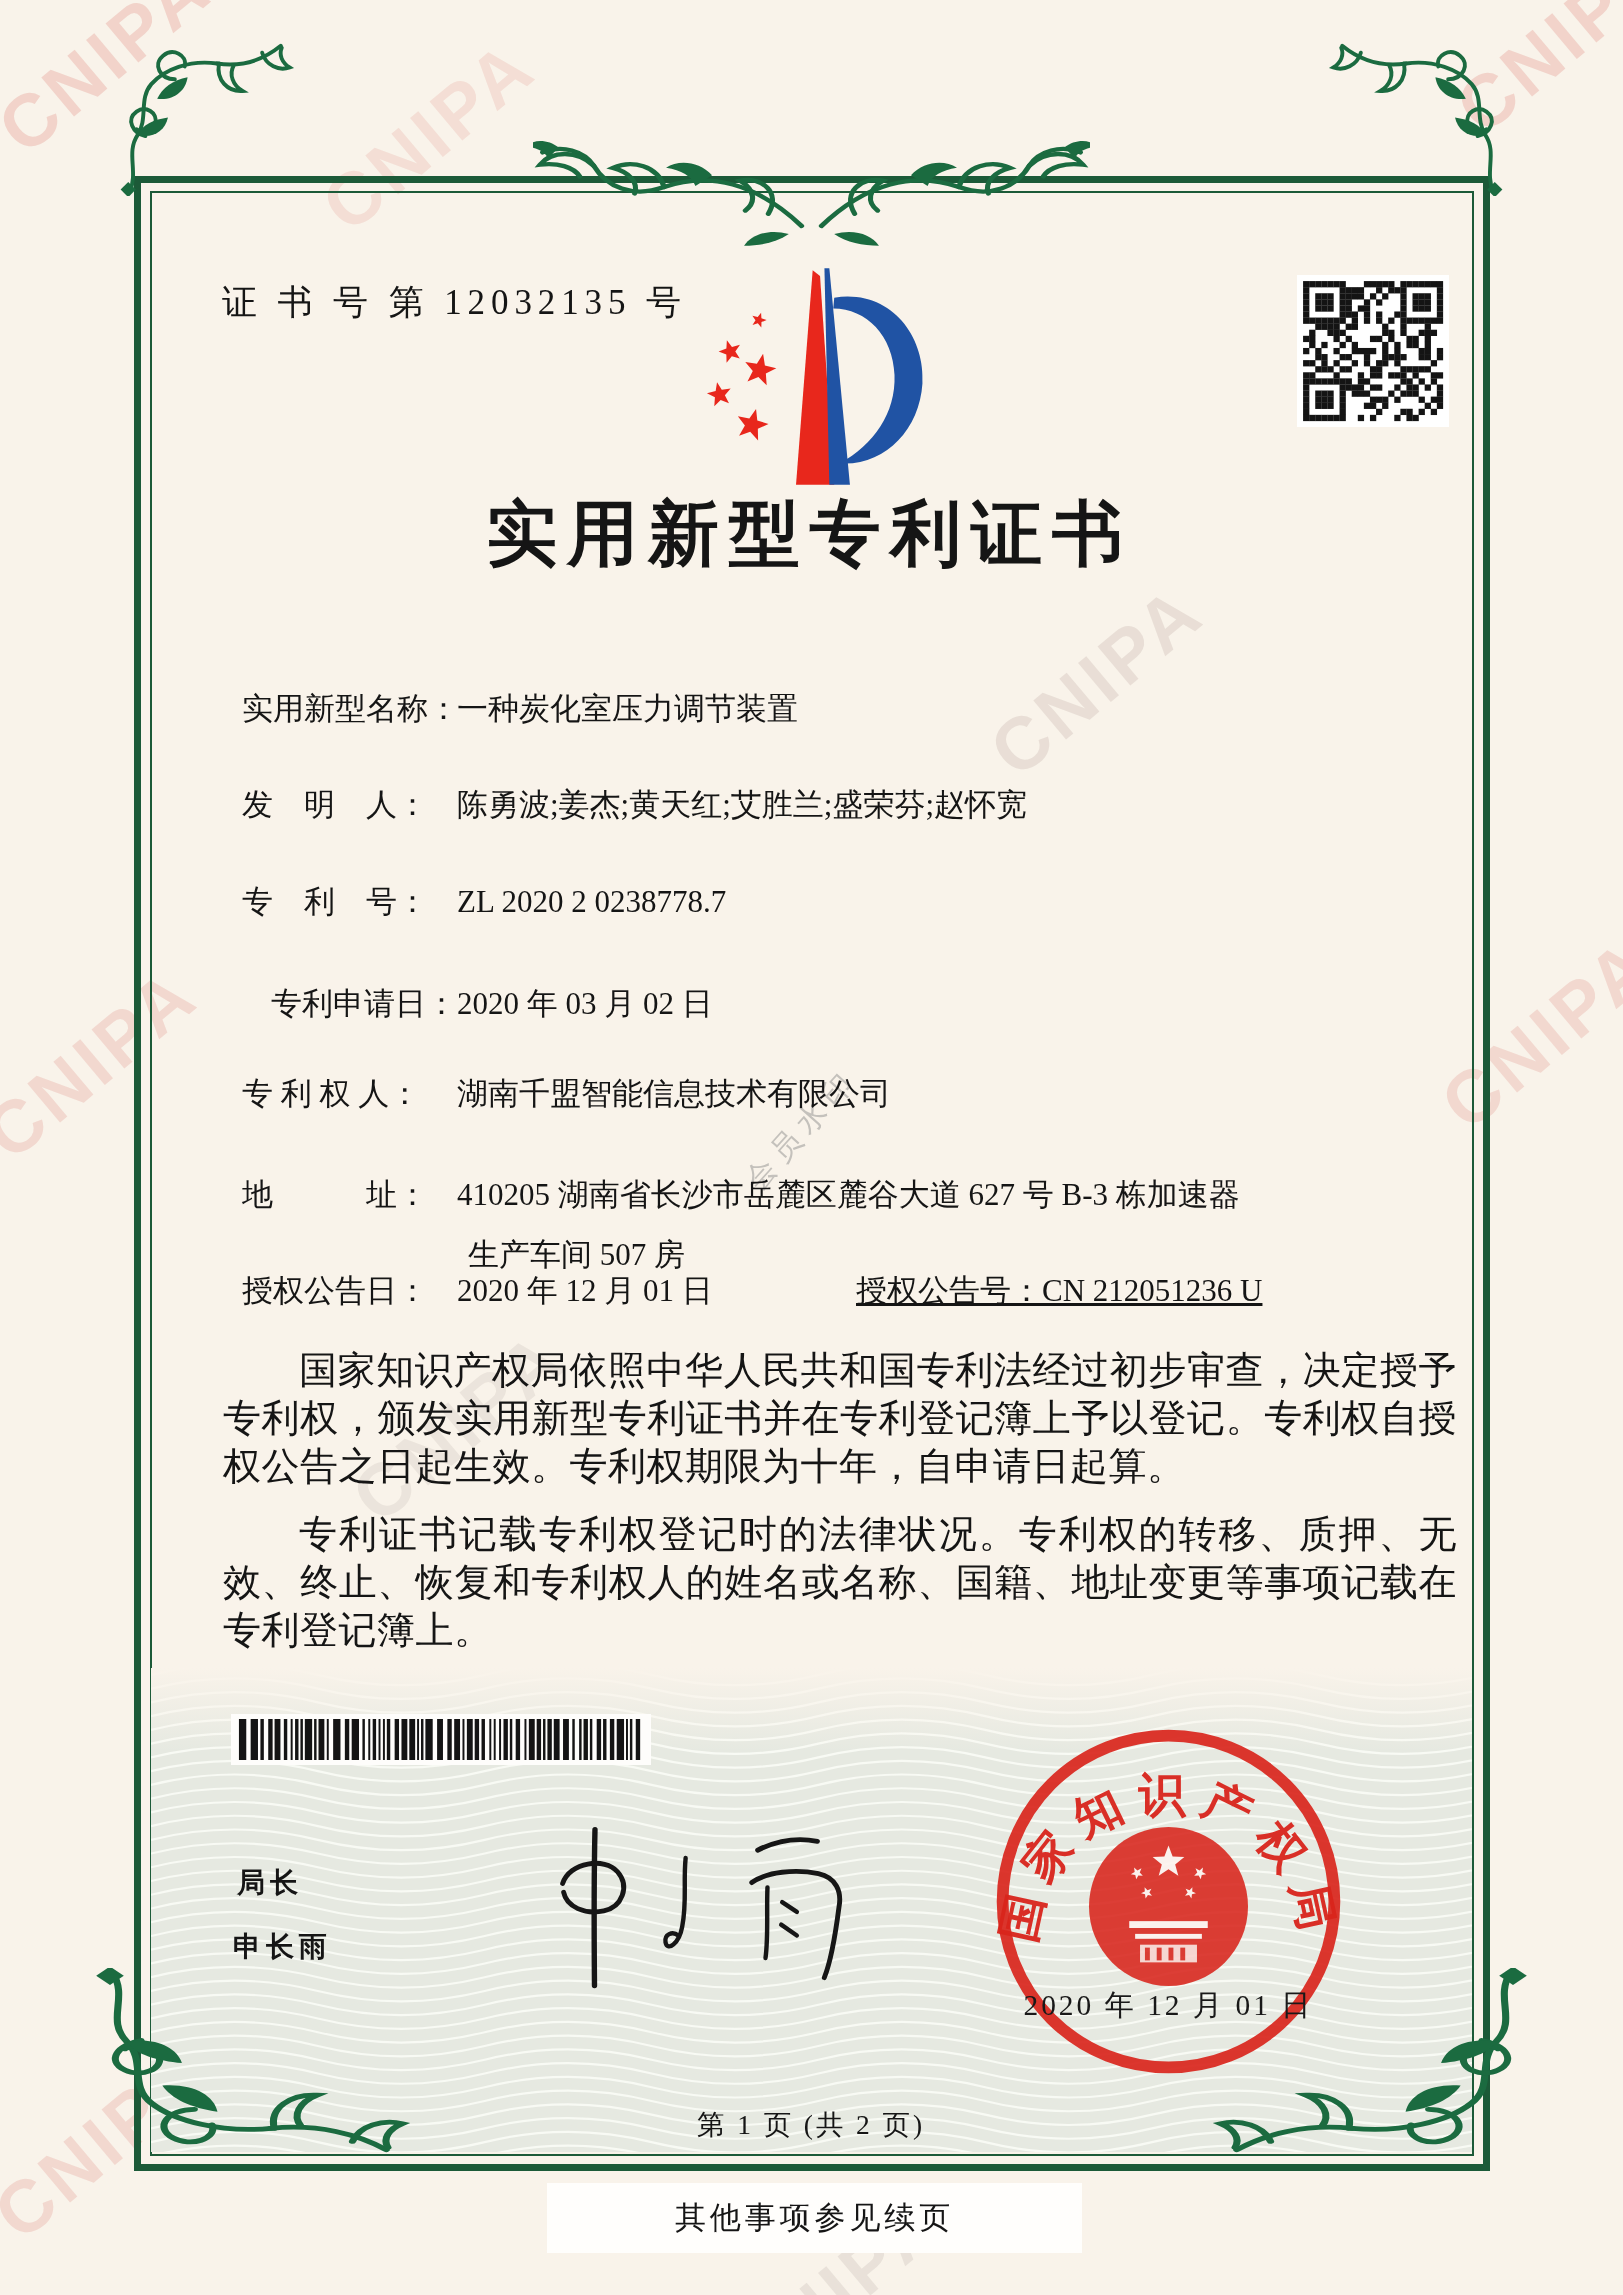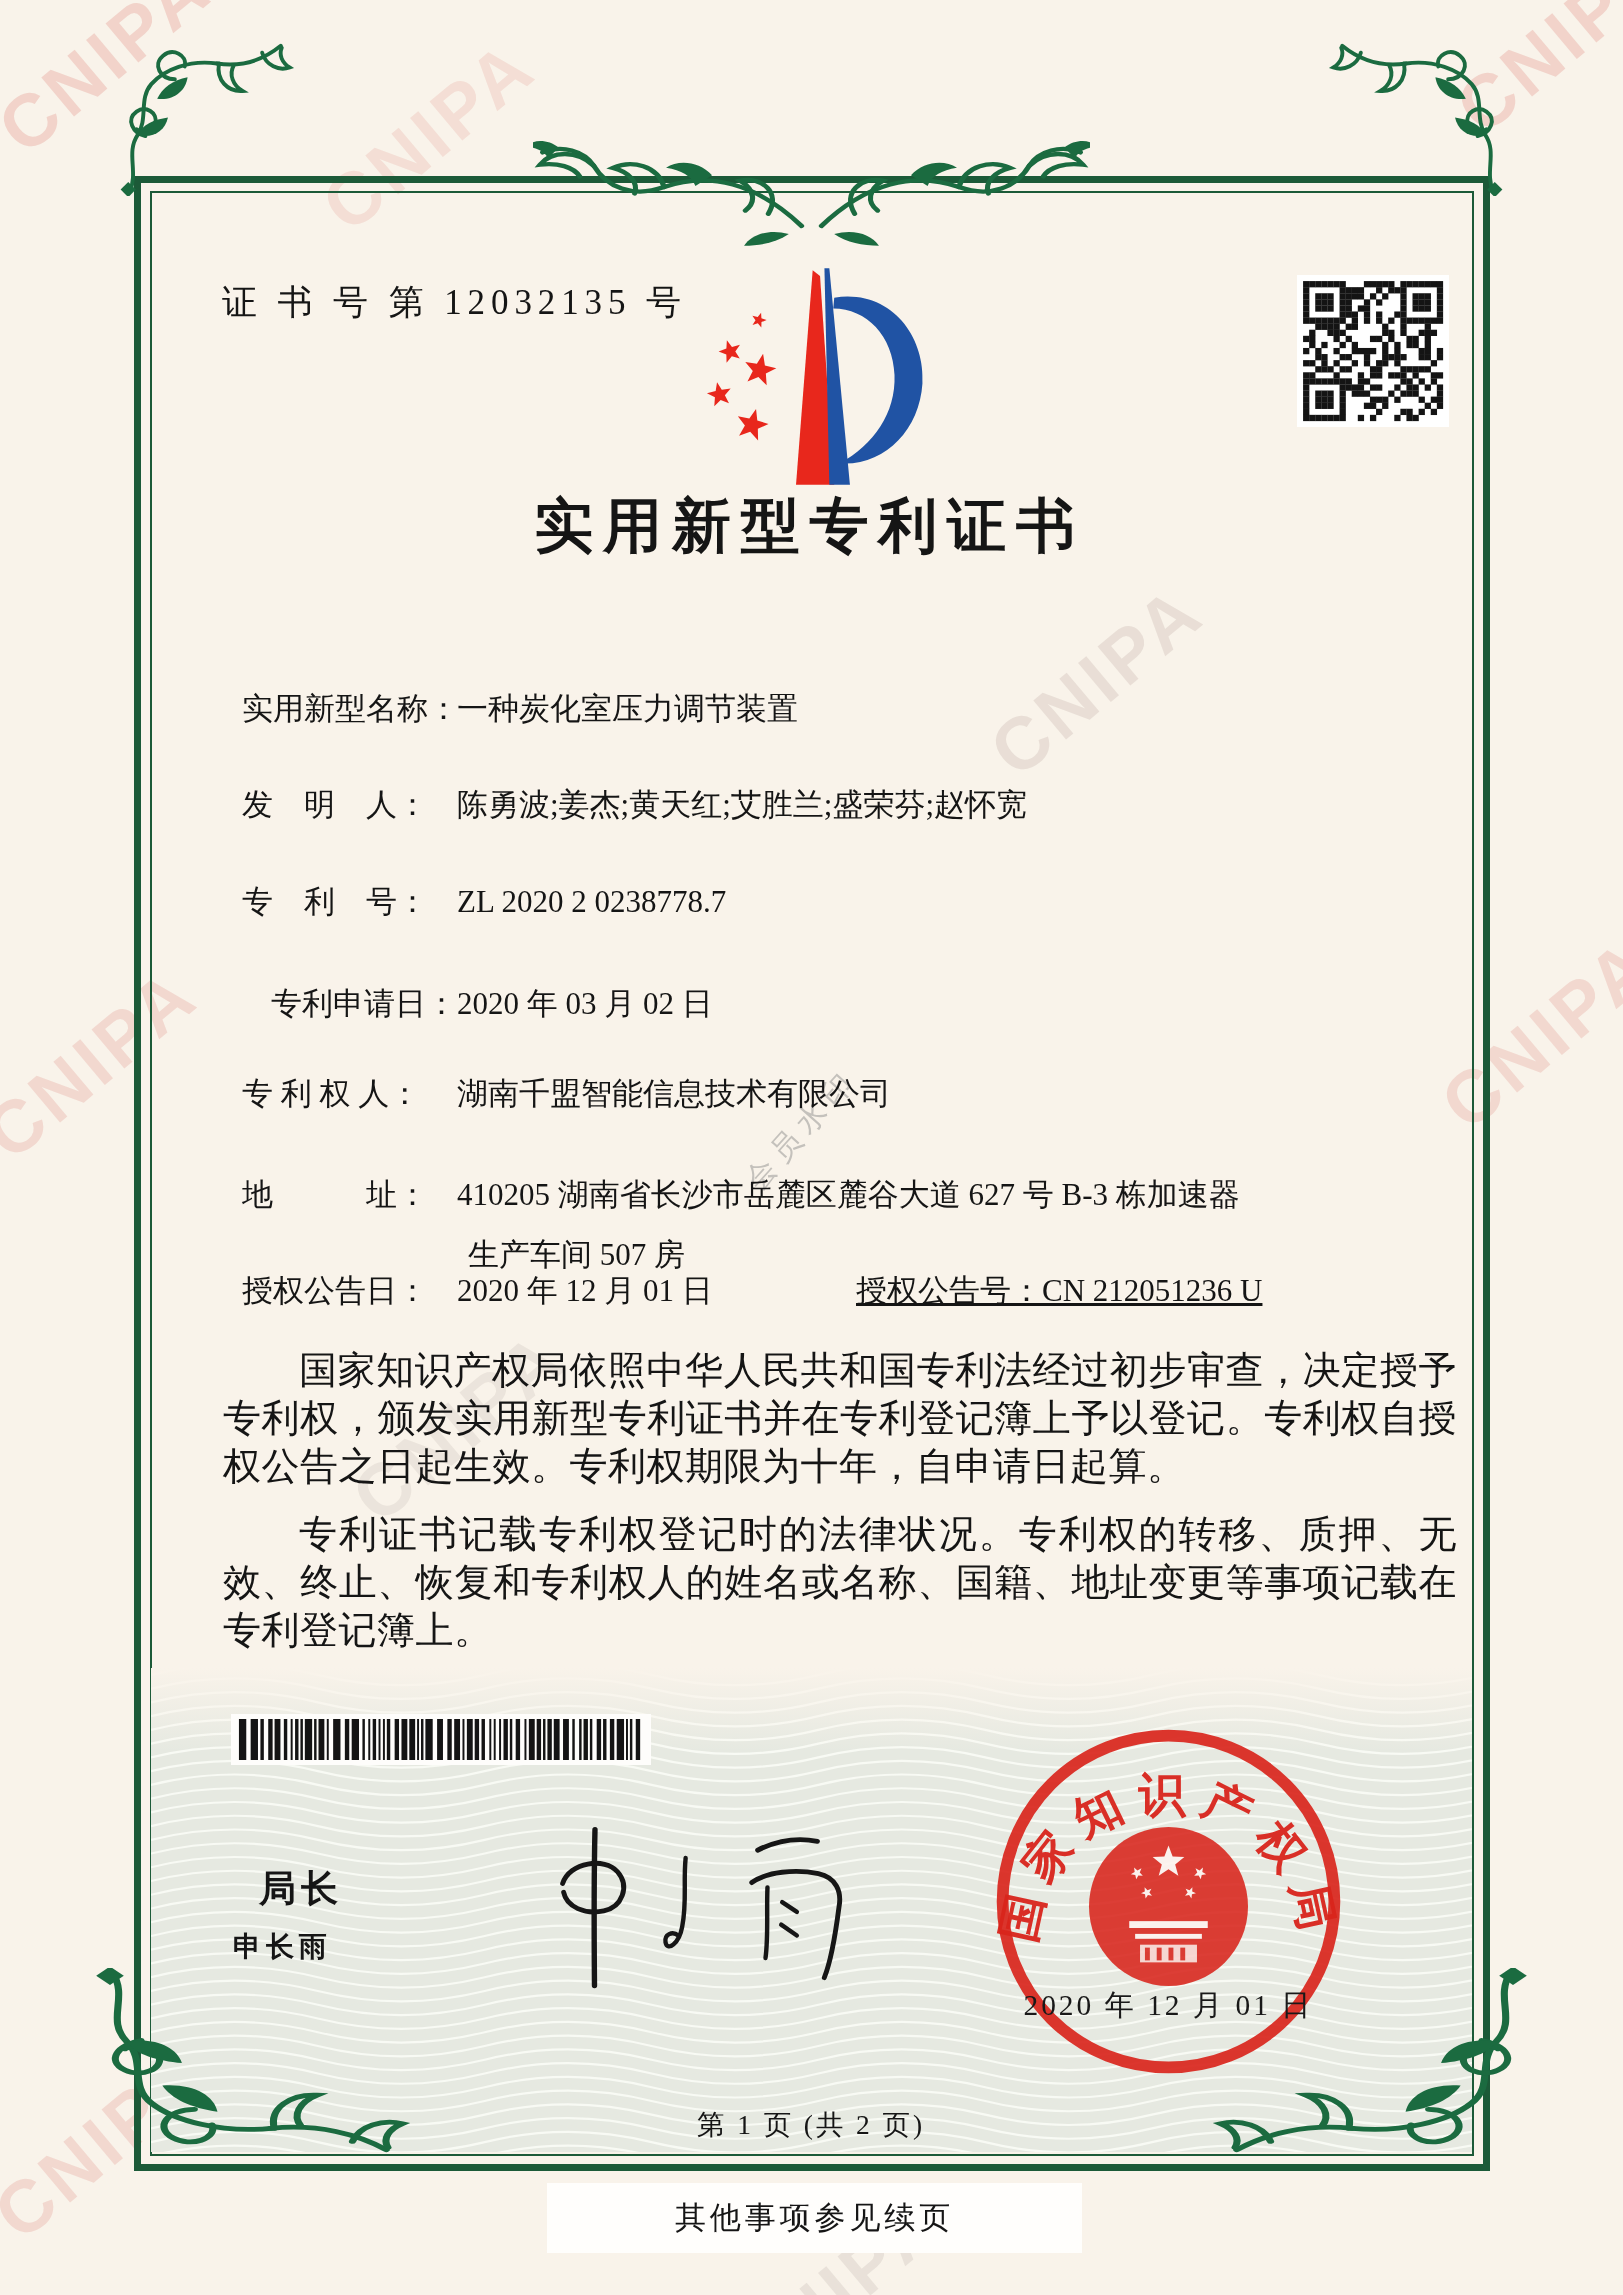--- a/index.html
+++ b/index.html
@@ -12,41 +12,41 @@
   .frame-inner{position:absolute;left:150px;top:191px;right:149px;bottom:139px;
                border:2.5px solid #1c5a38;}
   
   .wm{position:absolute;font-family:"Liberation Sans",sans-serif;font-weight:bold;
       font-size:74px;letter-spacing:4.9px;transform:rotate(-40deg);white-space:nowrap;
       pointer-events:none;}
   .wm-member{position:absolute;font-size:30px;font-family:"Liberation Serif",serif;
       color:rgba(125,125,125,.42);transform:rotate(-48deg);letter-spacing:7.9px;white-space:nowrap;}
   
   .cert-no{position:absolute;left:222px;top:279px;font-size:35px;letter-spacing:5.9px;}
-  .title{position:absolute;left:0;right:4px;top:487px;text-align:center;font-size:59px;
+  .title{position:absolute;left:0;right:4px;top:487px;text-align:center;font-size:71px;
          font-weight:bold;letter-spacing:9.8px;}
   
   .row{position:absolute;left:226px;font-size:31px;white-space:nowrap;}
   .row .lbl{display:inline-block;width:215px;margin-left:16px;}
   .row2-label{position:absolute;left:856px;font-size:31px;}
   .addr2{position:absolute;left:441px;font-size:31px;}
   
   .body-text{position:absolute;left:223px;top:1346px;width:1234px;font-size:38px;
              line-height:48px;text-align:justify;letter-spacing:0.5px;}
   .body-text p{margin:0 0 19.6px 0;text-indent:2em;}
   
   .waveband{position:absolute;left:151px;top:1668px;width:1321px;height:484px;overflow:hidden;}
   .wavefade{position:absolute;left:151px;top:1668px;width:1321px;height:83px;
             background:linear-gradient(#f9f3ea,rgba(249,243,234,0));}
   
   .barcode-box{position:absolute;left:231px;top:1714px;width:420px;height:51px;
                background:#fefdfb;display:flex;align-items:center;justify-content:center;}
   
-  .commissioner{position:absolute;left:237px;top:1864px;font-size:37px;font-weight:bold;
-                font-family:"Liberation Sans",sans-serif;letter-spacing:4.9px;margin-left:22px;}
+  .commissioner{position:absolute;left:237px;top:1864px;font-size:28px;font-weight:bold;
+                font-family:"Liberation Sans",sans-serif;letter-spacing:4.9px;}
   .commissioner-name{position:absolute;left:233px;top:1928px;font-size:28px;font-weight:bold;
                 font-family:"Liberation Sans",sans-serif;letter-spacing:4.9px;}
   
   .page-footer{position:absolute;left:0;right:1px;top:2107px;text-align:center;font-size:27.5px;
                letter-spacing:2.9px;}
   .note-box{position:absolute;left:547px;top:2183px;width:535px;height:70px;background:#fffefc;
             display:flex;align-items:flex-start;justify-content:center;}
   .note-box span{font-size:31px;letter-spacing:3.9px;margin-top:13.7px;}
   svg{display:block;}
 </style>

